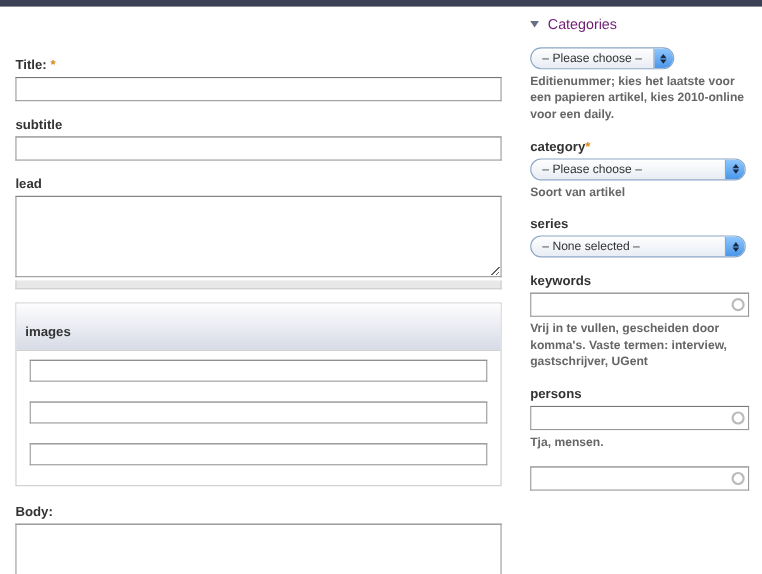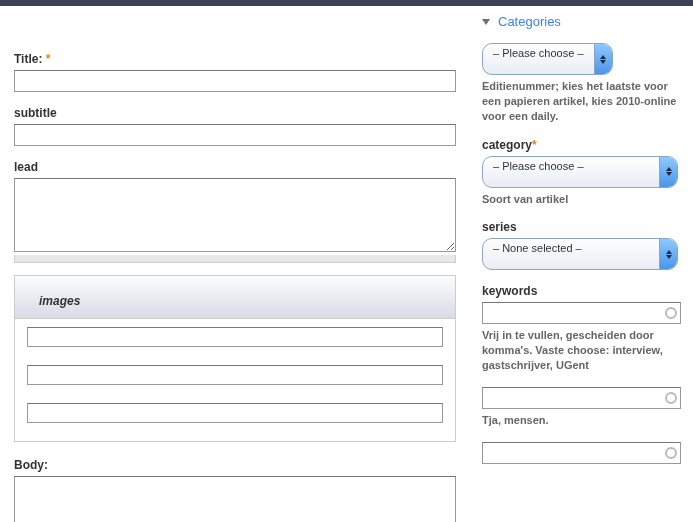--- a/index.html
+++ b/index.html
@@ -56,57 +56,56 @@
   border: 1px solid #ccc;
   border-top: none;
   margin-bottom: 12px;
 }
 .panel {
   border: 1px solid #ccc;
   margin-bottom: 16px;
 }
 .panel-head {
   background: linear-gradient(#fdfdfe, #d7dbe6);
-  padding: 18px 12px 6px 24px;
+  padding: 18px 12px 6px 8px;
   border-bottom: 1px solid #ccc;
-  font-style: italic;
 }
 .panel-body {
   padding: 8px 12px 0 12px;
 }
 .img-input { margin-bottom: 18px; }
 .img-input input { height: 20px; }
 .sb-head {
   display: flex;
   align-items: center;
   gap: 8px;
   margin-bottom: 14px;
 }
 .tri {
   width: 0; height: 0;
   border-left: 4px solid transparent;
   border-right: 4px solid transparent;
   border-top: 6px solid #6a6e86;
 }
 .sb-title {
-  color: #3b82f6;
+  color: #701a75;
   font-size: 13px;
 }
 .sb-fld { margin-bottom: 14px; }
 .help {
   font-size: 11px;
   color: #666;
   margin-top: 4px;
   line-height: 1.35;
   font-weight: bold;
 }
 .aqua-select {
   display: inline-flex;
   align-items: stretch;
-  height: 32px;
+  height: 20px;
   border-radius: 10px;
   border: 1px solid #8aa6c6;
   background: linear-gradient(#fefefe, #e8edf4);
   box-shadow: inset 0 1px 0 #fff;
   overflow: hidden;
   font-size: 11px;
   cursor: default;
 }
 .aqua-select .txt {
   padding: 0 10px;
@@ -233,24 +232,25 @@
           </span>
       </div>
     </div>
 
     <div class="sb-fld">
       <span class="sb-label">keywords</span>
       <div class="tag-input">
         <input type="text" value="" style="">
         <span class="spin"></span>
       </div>
-      <div class="help">Vrij in te vullen, gescheiden door komma's. Vaste choose: interview, gastschrijver, UGent</div>
-    </div>
-
-    <div class="sb-fld">
+      <div class="help">Vrij in te vullen, gescheiden door komma's. Vaste termen: interview, gastschrijver, UGent</div>
+    </div>
+
+    <div class="sb-fld">
+      <span class="sb-label">persons</span>
       <div class="tag-input">
         <input type="text" value="" style="">
         <span class="spin"></span>
       </div>
       <div class="help">Tja, mensen.</div>
     </div>
 
     <div class="sb-fld">
       <div class="tag-input">
         <input type="text" value="" style="">

